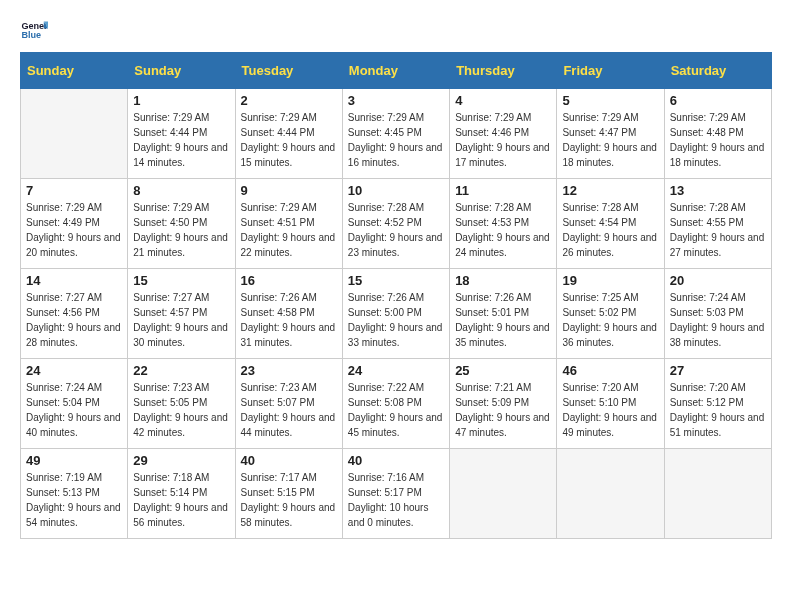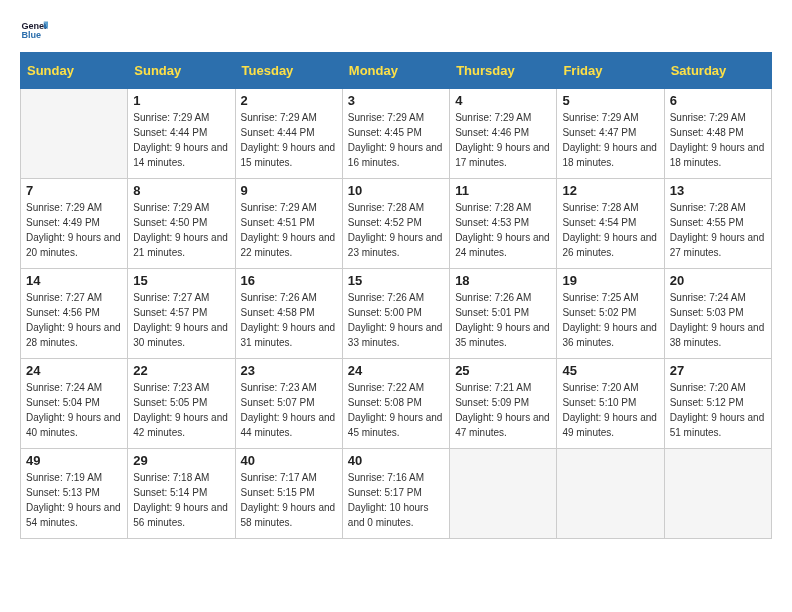--- a/index.html
+++ b/index.html
@@ -208,21 +208,21 @@
         </td>
         <td>
           <span class="day-number">24</span>
           <div class="day-info">Sunrise: 7:22 AM<br>Sunset: 5:08 PM<br>Daylight: 9 hours and 45 minutes.</div>
         </td>
         <td>
           <span class="day-number">25</span>
           <div class="day-info">Sunrise: 7:21 AM<br>Sunset: 5:09 PM<br>Daylight: 9 hours and 47 minutes.</div>
         </td>
         <td>
-          <span class="day-number">45</span>
+          <span class="day-number">46</span>
           <div class="day-info">Sunrise: 7:20 AM<br>Sunset: 5:10 PM<br>Daylight: 9 hours and 49 minutes.</div>
         </td>
         <td>
           <span class="day-number">27</span>
           <div class="day-info">Sunrise: 7:20 AM<br>Sunset: 5:12 PM<br>Daylight: 9 hours and 51 minutes.</div>
         </td>
       </tr>
       <tr>
         <td>
           <span class="day-number">49</span>

